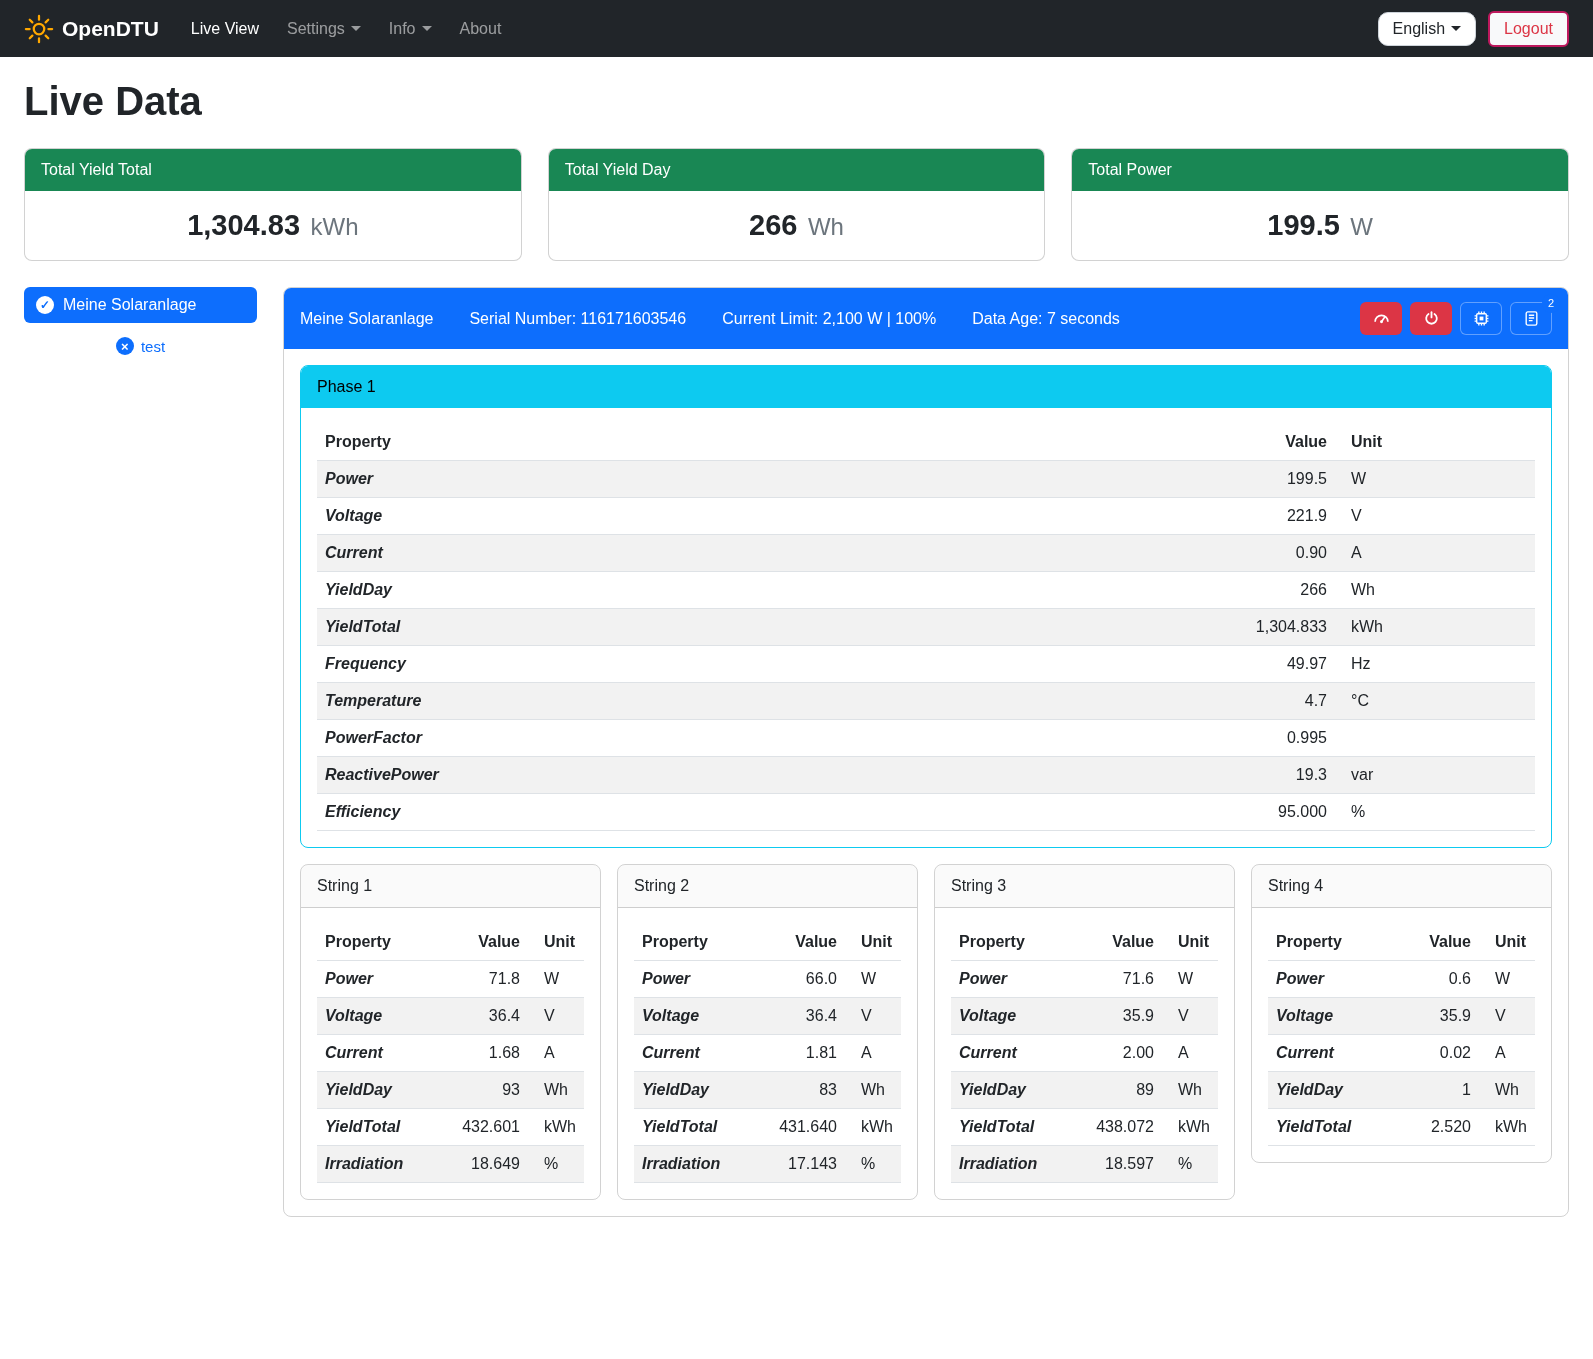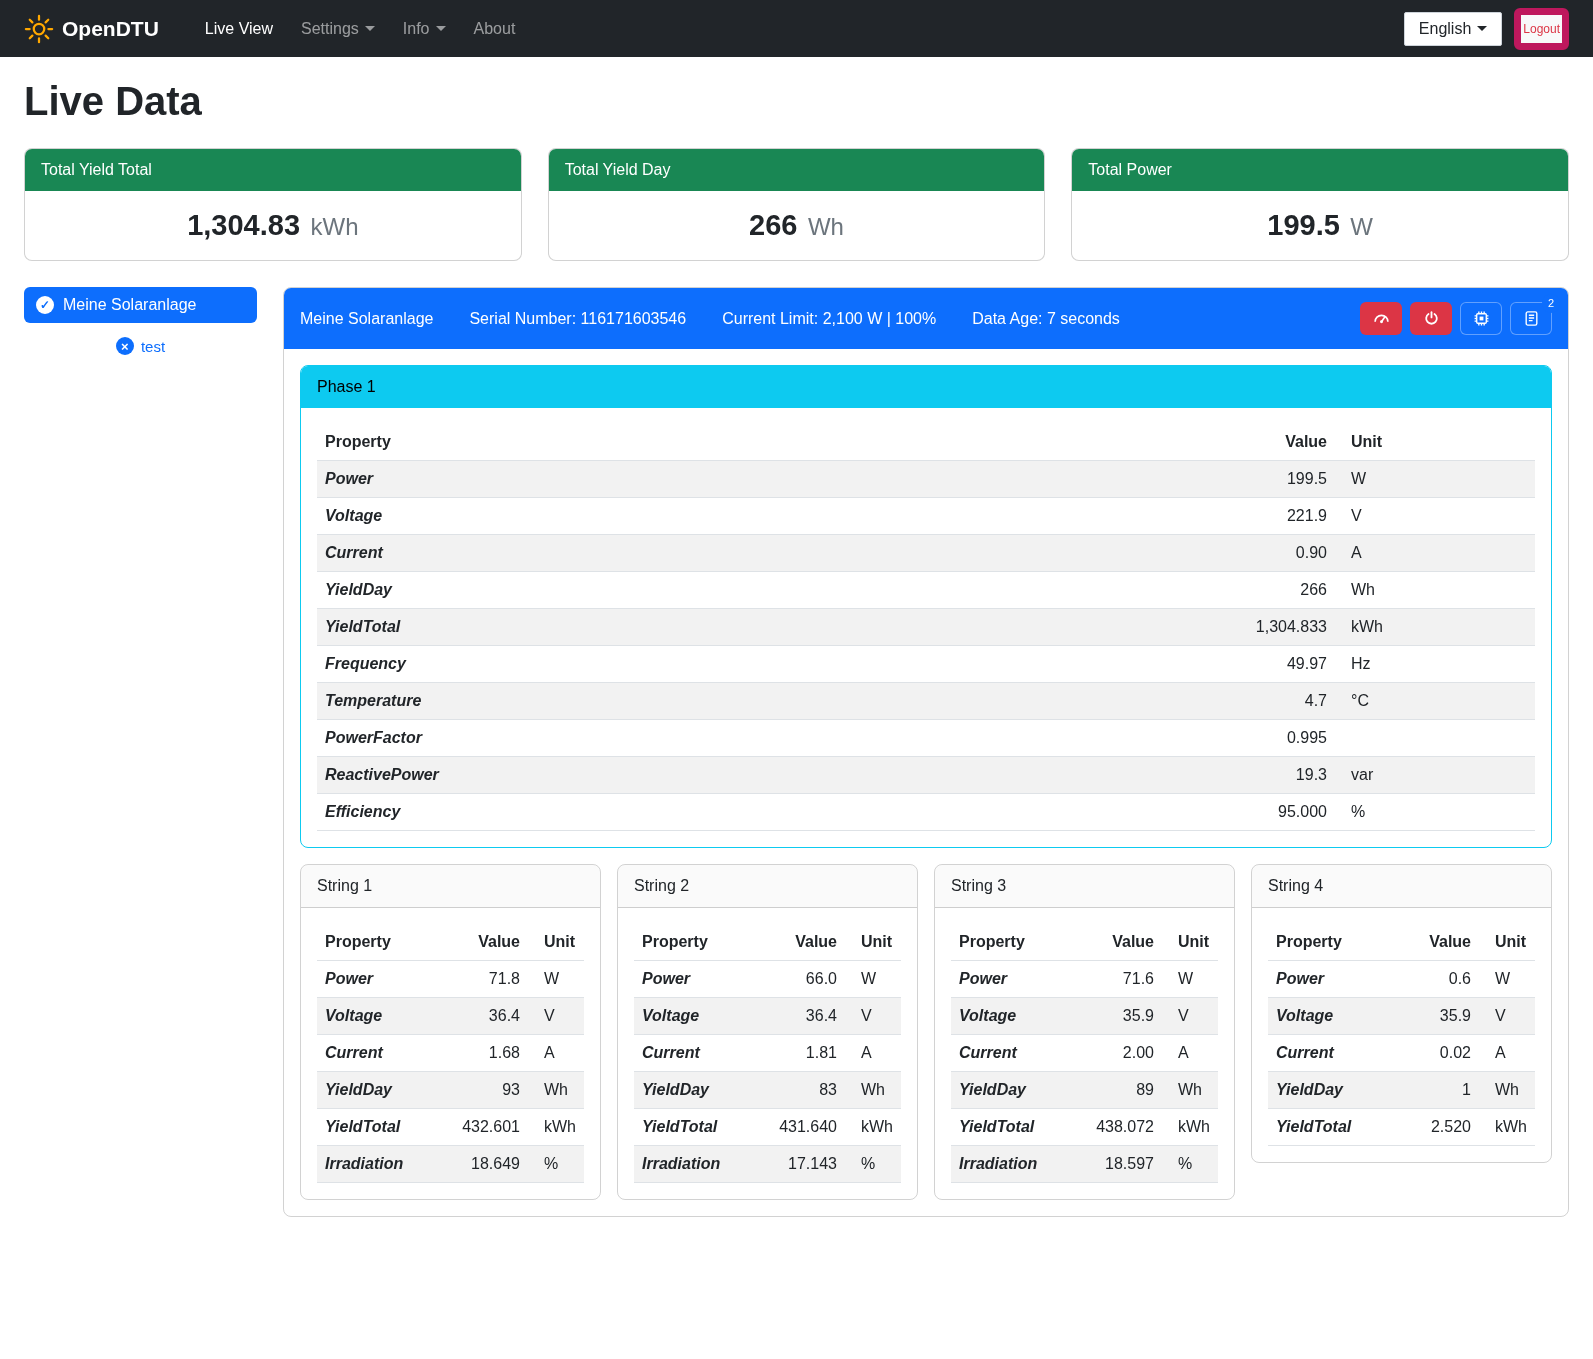--- a/index.html
+++ b/index.html
@@ -3,33 +3,33 @@
 <meta charset="utf-8">
 <style>
   * { box-sizing: border-box; }
   html,body { margin:0; padding:0; background:#fff; color:#212529;
     font-family:"Liberation Sans", sans-serif; font-size:16px; }
 
   
   .navbar { background:#212529; height:57px; display:flex; align-items:center;
     padding:0 24px; gap:4px; }
   .brand { display:flex; align-items:center; gap:8px; color:#fff; font-size:21px;
-    font-weight:700; margin-right:30px; cursor:pointer; }
+    font-weight:700; margin-right:16px; cursor:pointer; }
   .nav-link { color:rgba(255,255,255,.55); padding:8px 12px; text-decoration:none;
     cursor:pointer; display:inline-flex; align-items:center; }
   .nav-link.active { color:#fff; }
   .caret { display:inline-block; margin-left:6px;
     border-top:5px solid currentColor; border-left:5px solid transparent;
     border-right:5px solid transparent; }
   .nav-right { margin-left:auto; display:flex; align-items:center; gap:12px; }
   .lang-btn { background:#fff; color:#212529; border:1px solid #ced4da;
-    border-radius:2px; padding:7px 14px; font-size:16px; cursor:pointer;
+    border-radius:10px; padding:7px 14px; font-size:16px; cursor:pointer;
     display:inline-flex; align-items:center; }
-  .logout-btn { background:#f8f9fa; color:#dc3545; border:7px solid #be185d;
-    border-radius:6px; padding:7px 2px; font-size:12px; cursor:pointer; }
+  .logout-btn { background:#f8f9fa; color:#dc3545; border:2px solid #be185d;
+    border-radius:6px; padding:7px 14px; font-size:16px; cursor:pointer; }
 
   
   .container { padding:0 24px 28px; }
   .page-title { font-size:40px; font-weight:700; margin:22px 0 24px; }
 
   
   .summary-grid { display:grid; grid-template-columns:repeat(3,1fr); gap:26px;
     margin-bottom:26px; }
   .card { border:1px solid rgba(0,0,0,.175); border-radius:8px; background:#fff;
     overflow:hidden; }

